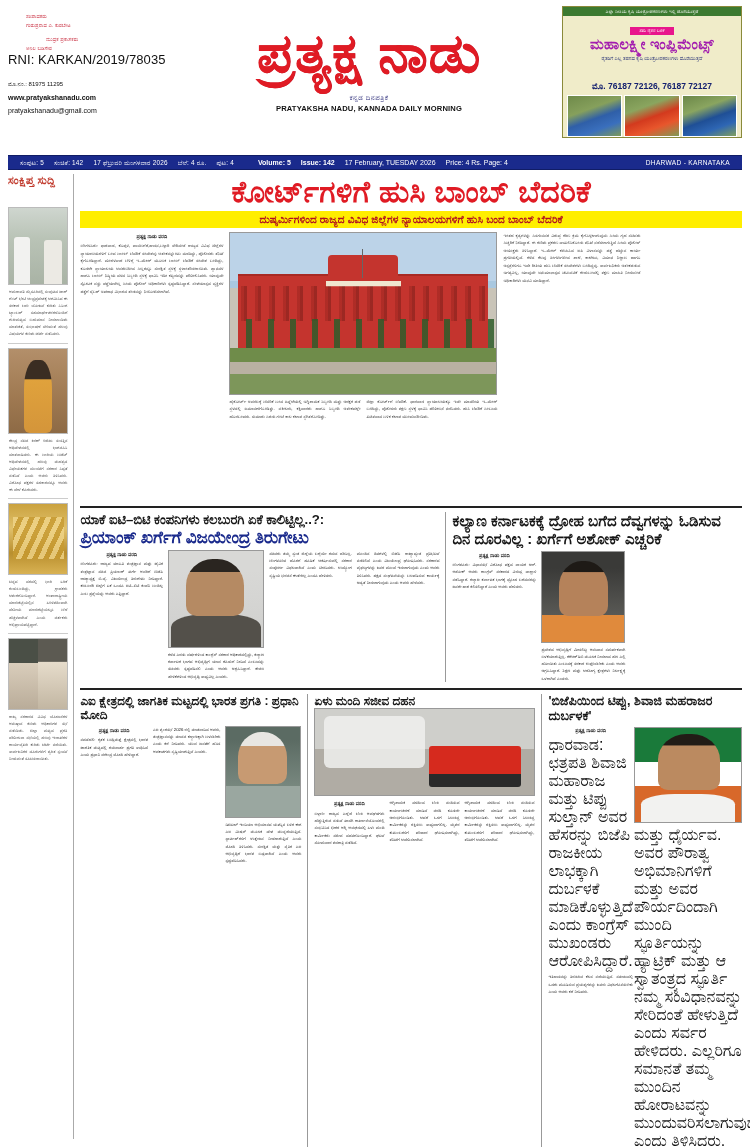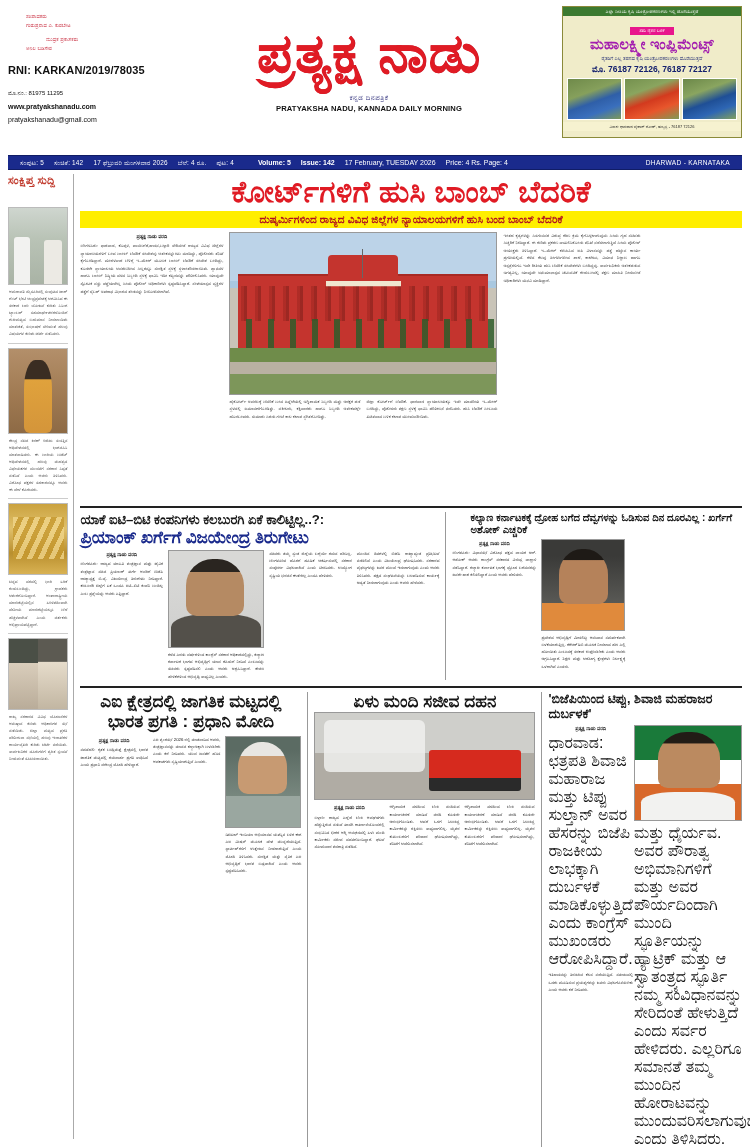--- a/index.html
+++ b/index.html
@@ -12,21 +12,21 @@
     overflow: hidden;
     position: relative;
   }
   .page { width: 750px; height: 1147px; padding: 6px 8px 4px 8px; position: relative; }
 
   
   .masthead { display: flex; align-items: flex-start; height: 146px; }
   .mh-left { width: 168px; padding-top: 6px; }
   .mh-left .pub-line { color: #c2172b; font-size: 5.2px; line-height: 1.7; letter-spacing: .1px; margin-left: 18px; }
   .mh-left .pub-line.b { margin-top: 5px; margin-left: 38px; }
-  .rni { font-size: 11px; font-weight: bold; margin-top: 12px; color: #111; letter-spacing: .1px; }
+  .rni { font-size: 13px; font-weight: normal; color: #111; letter-spacing: .1px; }
   .contact { margin-top: 12px; font-size: 6.3px; line-height: 1.9; color: #111; }
   .contact .mob { font-size: 6px; }
   .contact .www { font-weight: bold; font-size: 7px; }
   .contact .eml { font-size: 7px; }
 
   .mh-center { flex: 1; text-align: center; position: relative; }
   .logo {
     font-family: "Liberation Sans", sans-serif;
     font-size: 54px; font-weight: bold; color: #e01b24;
     letter-spacing: 1px; line-height: 1; margin-top: 20px;
@@ -34,21 +34,21 @@
   }
   .tagline-kn { font-size: 7px; color: #1a1a6e; margin-top: 14px; letter-spacing: .5px; }
   .tagline-en { font-size: 7.6px; font-weight: bold; color: #111; letter-spacing: .15px; margin-top: 2px; }
 
   .mh-ad { width: 180px; height: 132px; border: 1px solid #8a8a3a; background: #f0ecc9; position: relative; overflow: hidden; }
   .ad-top { background: #3c7a30; color: #fff; font-size: 4.6px; text-align: center; padding: 2px 1px; letter-spacing: .1px; }
   .ad-ribbon { text-align: center; margin: 2px 0 1px; }
   .ad-ribbon span { display: inline-block; background: #e8168c; color: #fff; font-size: 4.6px; padding: 1.5px 9px; }
   .ad-title { text-align: center; color: #a21caf; font-size: 14.5px; font-weight: bold; letter-spacing: .2px; line-height: 1.05; }
   .ad-sub { text-align: center; font-size: 5px; color: #14206e; margin-top: 3px; }
-  .ad-phone { text-align: center; font-size: 8.5px; font-weight: bold; color: #14206e; margin-top: 2px; }
+  .ad-phone { text-align: center; font-size: 8.5px; font-weight: bold; color: #14206e; margin-top: 19px; }
   .ad-imgs { display: flex; gap: 2px; padding: 3px 4px 2px; }
   .ad-img { flex: 1; height: 42px; border: 1px solid #fff; }
   .ad-i1 { background: linear-gradient(160deg,#6f8a4a 0%,#86a05c 35%,#2f5fa8 55%,#3a6fbd 75%,#7d9a58 100%); }
   .ad-i2 { background: linear-gradient(160deg,#74904e 0%,#8aa55f 30%,#d33a1e 52%,#e8562c 72%,#7f9a55 100%); }
   .ad-i3 { background: linear-gradient(160deg,#6b8748 0%,#8aa560 32%,#1f4f96 55%,#2e66b4 75%,#82a05d 100%); }
   .ad-foot { background:#f6f2d0; text-align:center; font-size:4px; color:#2a2a2a; padding:2px 1px; }
 
   
   .infobar {
     background: #1a2a8c; color: #fff; height: 15px;
@@ -118,40 +118,40 @@
     background: repeating-linear-gradient(90deg, transparent 0 16px, #2e5c2a 16px 22px); opacity:.85; }
   .mid-cols { display: flex; gap: 6px; margin-top: 3px; flex: 1; }
   .mid-cols .mc { width: 131px; }
 
   
   .midrow { display: flex; gap: 6px; margin-top: 6px; border-top: 2px solid #222; padding-top: 4px; height: 294px; }
   .story-b { width: 366px; border-right: 1px solid #999; padding-right: 6px; }
   .story-c { flex: 1; }
   .hl-dark { font-size: 13.2px; font-weight: bold; color: #161616; line-height: 1.16; letter-spacing: -.1px; }
   .hl-blue { font-size: 17px; font-weight: bold; color: #1a2a8c; line-height: 1.12; margin-top: 1px; letter-spacing: -.2px; }
-  .hl-c1 { font-size: 10px; font-weight: bold; color: #161616; line-height: 1.2; margin-left: 18px; }
+  .hl-c1 { font-size: 15px; font-weight: bold; color: #161616; line-height: 1.2; }
   .b-cols { display: flex; gap: 5px; margin-top: 3px; }
   .b-cols .bc { width: 86px; font-size: 4.3px; line-height: 1.7; text-align: justify; }
   .b-photo-wrap { width: 100px; }
   .p-vijayendra { height: 98px; border: 1px solid #999;
     background: linear-gradient(180deg,#d8d8d6 0 20%,#cfcfcd 100%); position: relative; overflow: hidden; }
   .p-vijayendra:after{content:"";position:absolute;left:18%;top:8%;width:62%;height:60%;background:linear-gradient(180deg,#2a2520 0 22%,#b58a63 23% 100%);border-radius:46% 46% 18% 18%;}
   .p-vijayendra:before{content:"";position:absolute;left:2%;bottom:0;width:96%;height:34%;background:#53504a;border-radius:40% 40% 0 0;}
   .c-cols { display: flex; gap: 5px; margin-top: 3px; }
   .c-cols .cc { width: 84px; font-size: 4.3px; line-height: 1.7; text-align: justify; }
   .p-ashok { height: 92px; border: 1px solid #999; background: linear-gradient(180deg,#3a3a38 0 18%,#6b6b66 100%); position: relative; overflow: hidden; }
   .p-ashok:after{content:"";position:absolute;left:20%;top:10%;width:60%;height:62%;background:linear-gradient(180deg,#1e1a16 0 20%,#b5825a 21% 100%);border-radius:46% 46% 18% 18%;}
   .p-ashok:before{content:"";position:absolute;left:0;bottom:0;width:100%;height:30%;background:#e08a3c;}
 
   
   .botrow { display: flex; gap: 6px; margin-top: 6px; border-top: 2px solid #222; padding-top: 4px; flex: 1; }
   .story-d { width: 228px; border-right: 1px solid #999; padding-right: 6px; }
   .story-e { width: 228px; border-right: 1px solid #999; padding-right: 6px; }
   .story-f { flex: 1; }
-  .hl-mid { font-size: 17px; font-weight: bold; color: #161616; line-height: 1.2; text-align: center; }
+  .hl-mid { font-size: 12px; font-weight: bold; color: #161616; line-height: 1.2; }
   .hl-quote { font-size: 12.6px; font-weight: bold; color: #161616; line-height: 1.2; }
   .d-body { display: flex; gap: 5px; margin-top: 3px; }
   .d-body .dc { width: 68px; font-size: 4.3px; line-height: 1.7; text-align: justify; }
   .p-modi { width: 76px; height: 92px; border: 1px solid #999;
     background: linear-gradient(180deg,#5b6b63 0 14%,#8b9a91 100%); position: relative; overflow: hidden; }
   .p-modi:after{content:"";position:absolute;left:16%;top:6%;width:66%;height:58%;background:linear-gradient(180deg,#e8e6e2 0 26%,#c79a72 27% 100%);border-radius:48% 48% 20% 20%;}
   .p-modi:before{content:"";position:absolute;left:0;bottom:0;width:100%;height:34%;background:#9aa7a0;}
   .p-fire { height: 88px; border: 1px solid #999; position: relative; overflow: hidden;
     background: linear-gradient(180deg,#cfcfcb 0 46%,#b0aca4 47% 100%); }
   .p-fire:after{content:"";position:absolute;right:6%;bottom:10%;width:42%;height:48%;background:linear-gradient(180deg,#d62a1e 0 68%,#2a2a2a 69% 100%);border-radius:3px;}

